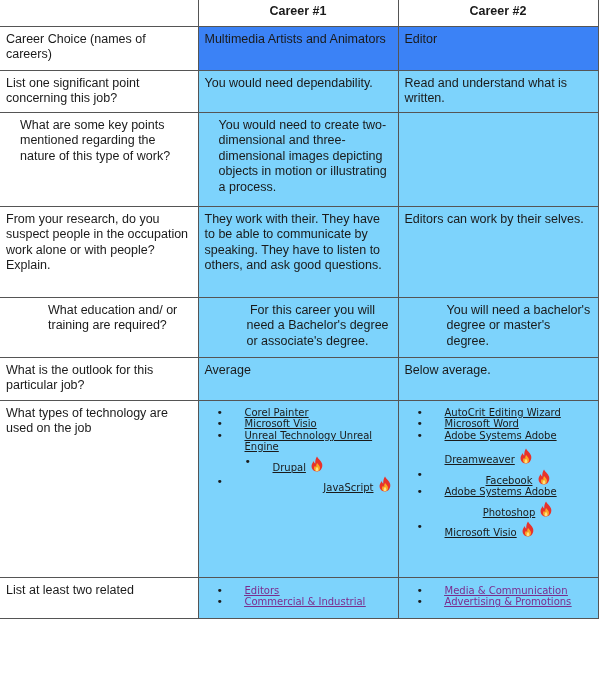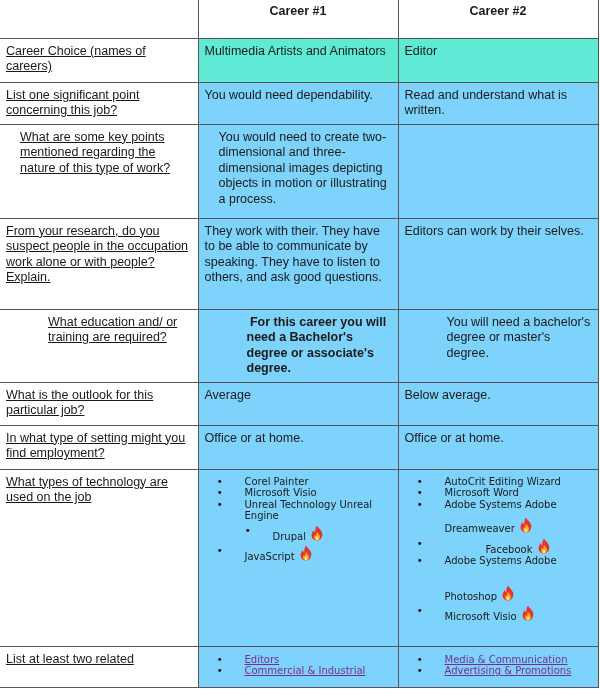--- a/index.html
+++ b/index.html
@@ -4,36 +4,36 @@
 <style>
   html, body { margin: 0; padding: 0; background: #ffffff; }
   body { width: 600px; height: 700px; overflow: hidden; position: relative; font-family: "Liberation Sans", sans-serif; color: #1a1a1a; }
   table { border-collapse: collapse; table-layout: fixed; width: 598px; position: absolute; left: 0; top: 0; }
   col.c0 { width: 198px; }
   col.c1 { width: 200px; }
   col.c2 { width: 200px; }
   td, th { border: 1px solid #555; vertical-align: top; font-size: 12.5px; line-height: 15.5px; padding: 5px 6px 5px 6px; }
   tr td:first-child, tr th:first-child { border-left: none; }
   tr:first-child th { border-top: none; }
-  th { font-weight: bold; text-align: center; height: 15px; padding-top: 4px; padding-bottom: 18px; background: #fff; }
-  td.q { background: #ffffff; text-decoration: underline; }
+  th { font-weight: bold; text-align: center; height: 15px; padding-top: 4px; padding-bottom: 6px; background: #fff; }
+  td.q { background: #ffffff; }
   td.a { background: #7dd3fc; }
-  tr.highlight td.a { background: #5eead4; }
+  tr.highlight td.a { background: #3b82f6; }
   tr.r-choice td { height: 33px; }
   tr.r-point td { height: 30px; }
   tr.r-nature td { height: 83px; padding-left: 20px; }
   tr.r-alone td { height: 80px; }
   tr.r-edu td { height: 49px; padding-left: 48px; }
   tr.r-outlook td { height: 32px; }
   tr.r-setting td { height: 33px; }
   tr.r-wage td { height: 33px; }
   tr.r-tech td { height: 166px; }
   tr.r-related td { height: 30px; }
   ul { margin: 0; padding: 0 0 0 40px; list-style: none; font-family: "DejaVu Sans", sans-serif; font-size: 10px; line-height: 11.5px; }
-  ul li { position: relative; }
+  ul li { position: relative; text-decoration: underline; }
   ul li::before { content: "•"; position: absolute; left: -28px; top: 0; font-size: 11px; }
   .fire { display: inline-block; width: 14px; height: 16px; vertical-align: -1px; margin-left: 4px; }
   .fire svg { display: block; }
   a.link { color: #7b2d8e; text-decoration: underline; }
   tr.r-tech ul { margin-top: 1px; }
   tr.r-related ul { margin-top: 2px; }
 </style>
 <style>ul li.cont::before { content: ""; }</style></head>
 <body>
 
@@ -64,46 +64,41 @@
     <td class="a">You would need to create two-dimensional and three-dimensional images depicting objects in motion or illustrating a process.</td>
     <td class="a"></td>
   </tr>
   <tr class="r-alone">
     <td class="q">From your research, do you suspect people in the occupation work alone or with people? Explain.</td>
     <td class="a">They work with their. They have to be able to communicate by speaking. They have to listen to others, and ask good questions.</td>
     <td class="a">Editors can work by their selves.</td>
   </tr>
   <tr class="r-edu">
     <td class="q">What education and/ or training are required?</td>
-    <td class="a" style="white-space: pre-wrap; font-weight: bold;"> For this career you will need a Bachelor's degree or associate's degree.</td>
+    <td class="a" style="white-space: pre-wrap;"> For this career you will need a Bachelor's degree or associate's degree.</td>
     <td class="a">You will need a bachelor's degree or master's degree.</td>
   </tr>
   <tr class="r-outlook">
     <td class="q">What is the outlook for this particular job?</td>
     <td class="a">Average</td>
     <td class="a">Below average.</td>
-  </tr>
-  <tr class="r-setting">
-    <td class="q">In what type of setting might you find employment?</td>
-    <td class="a">Office or at home.</td>
-    <td class="a">Office or at home.</td>
   </tr>
   <tr class="r-tech">
     <td class="q">What types of technology are used on the job</td>
     <td class="a">
       <ul id="tech1">
             <li><span>Corel Painter</span></li>
             <li><span>Microsoft Visio</span></li>
             <li><span>Unreal Technology Unreal Engine</span></li>
             <li style="margin-top: 3px; margin-left: 28px;"><span>Drupal</span><span class="fire"><svg width="14" height="16" viewBox="0 0 14 16">
                   <path d="M7 0.5 C8 3 11 4.5 12 7.5 C13.2 11 11 15.5 7 15.5 C3 15.5 0.8 12 1.8 8.5 C2.3 6.8 3.3 6 3.8 5 C4 6.5 4.6 7.2 5.3 7.5 C5 5 5.8 2.5 7 0.5 Z" fill="#e8322b"></path>
                   <path d="M7 7 C8.2 8.5 10 9.6 10 12 C10 14 8.7 15.3 7 15.3 C5.3 15.3 4 14 4 12.3 C4 11 4.6 10.3 5.2 9.7 C5.4 10.6 5.9 11 6.3 11.1 C6.1 9.6 6.4 8.2 7 7 Z" fill="#f9a825"></path>
                   <path d="M7 10.8 C7.6 11.8 8.4 12.4 8.4 13.6 C8.4 14.5 7.8 15.2 7 15.2 C6.2 15.2 5.6 14.5 5.6 13.7 C5.6 12.8 6.4 12 7 10.8 Z" fill="#ffe082"></path>
                 </svg></span></li>
-            <li style="margin-top: 3px;"><span>JavaScript</span><span class="fire"><svg width="14" height="16" viewBox="0 0 14 16">
+            <li style="margin-top: 3px; text-align: right;"><span>JavaScript</span><span class="fire"><svg width="14" height="16" viewBox="0 0 14 16">
                   <path d="M7 0.5 C8 3 11 4.5 12 7.5 C13.2 11 11 15.5 7 15.5 C3 15.5 0.8 12 1.8 8.5 C2.3 6.8 3.3 6 3.8 5 C4 6.5 4.6 7.2 5.3 7.5 C5 5 5.8 2.5 7 0.5 Z" fill="#e8322b"></path>
                   <path d="M7 7 C8.2 8.5 10 9.6 10 12 C10 14 8.7 15.3 7 15.3 C5.3 15.3 4 14 4 12.3 C4 11 4.6 10.3 5.2 9.7 C5.4 10.6 5.9 11 6.3 11.1 C6.1 9.6 6.4 8.2 7 7 Z" fill="#f9a825"></path>
                   <path d="M7 10.8 C7.6 11.8 8.4 12.4 8.4 13.6 C8.4 14.5 7.8 15.2 7 15.2 C6.2 15.2 5.6 14.5 5.6 13.7 C5.6 12.8 6.4 12 7 10.8 Z" fill="#ffe082"></path>
                 </svg></span></li>
           </ul>
     </td>
     <td class="a">
       <ul id="tech2">
             <li><span>AutoCrit Editing Wizard</span></li>
             <li><span>Microsoft Word</span></li>
@@ -112,21 +107,21 @@
                   <path d="M7 0.5 C8 3 11 4.5 12 7.5 C13.2 11 11 15.5 7 15.5 C3 15.5 0.8 12 1.8 8.5 C2.3 6.8 3.3 6 3.8 5 C4 6.5 4.6 7.2 5.3 7.5 C5 5 5.8 2.5 7 0.5 Z" fill="#e8322b"></path>
                   <path d="M7 7 C8.2 8.5 10 9.6 10 12 C10 14 8.7 15.3 7 15.3 C5.3 15.3 4 14 4 12.3 C4 11 4.6 10.3 5.2 9.7 C5.4 10.6 5.9 11 6.3 11.1 C6.1 9.6 6.4 8.2 7 7 Z" fill="#f9a825"></path>
                   <path d="M7 10.8 C7.6 11.8 8.4 12.4 8.4 13.6 C8.4 14.5 7.8 15.2 7 15.2 C6.2 15.2 5.6 14.5 5.6 13.7 C5.6 12.8 6.4 12 7 10.8 Z" fill="#ffe082"></path>
                 </svg></span></li>
             <li style="margin-top: 3px; text-align: center;"><span>Facebook</span><span class="fire"><svg width="14" height="16" viewBox="0 0 14 16">
                   <path d="M7 0.5 C8 3 11 4.5 12 7.5 C13.2 11 11 15.5 7 15.5 C3 15.5 0.8 12 1.8 8.5 C2.3 6.8 3.3 6 3.8 5 C4 6.5 4.6 7.2 5.3 7.5 C5 5 5.8 2.5 7 0.5 Z" fill="#e8322b"></path>
                   <path d="M7 7 C8.2 8.5 10 9.6 10 12 C10 14 8.7 15.3 7 15.3 C5.3 15.3 4 14 4 12.3 C4 11 4.6 10.3 5.2 9.7 C5.4 10.6 5.9 11 6.3 11.1 C6.1 9.6 6.4 8.2 7 7 Z" fill="#f9a825"></path>
                   <path d="M7 10.8 C7.6 11.8 8.4 12.4 8.4 13.6 C8.4 14.5 7.8 15.2 7 15.2 C6.2 15.2 5.6 14.5 5.6 13.7 C5.6 12.8 6.4 12 7 10.8 Z" fill="#ffe082"></path>
                 </svg></span></li>
             <li><span>Adobe Systems Adobe</span></li>
-            <li class="cont" style="list-style: none; margin-top: 18px;"><span>Photoshop</span><span class="fire"><svg width="14" height="16" viewBox="0 0 14 16">
+            <li class="cont" style="list-style: none; margin-top: 3px; text-align: center;"><span>Photoshop</span><span class="fire"><svg width="14" height="16" viewBox="0 0 14 16">
                   <path d="M7 0.5 C8 3 11 4.5 12 7.5 C13.2 11 11 15.5 7 15.5 C3 15.5 0.8 12 1.8 8.5 C2.3 6.8 3.3 6 3.8 5 C4 6.5 4.6 7.2 5.3 7.5 C5 5 5.8 2.5 7 0.5 Z" fill="#e8322b"></path>
                   <path d="M7 7 C8.2 8.5 10 9.6 10 12 C10 14 8.7 15.3 7 15.3 C5.3 15.3 4 14 4 12.3 C4 11 4.6 10.3 5.2 9.7 C5.4 10.6 5.9 11 6.3 11.1 C6.1 9.6 6.4 8.2 7 7 Z" fill="#f9a825"></path>
                   <path d="M7 10.8 C7.6 11.8 8.4 12.4 8.4 13.6 C8.4 14.5 7.8 15.2 7 15.2 C6.2 15.2 5.6 14.5 5.6 13.7 C5.6 12.8 6.4 12 7 10.8 Z" fill="#ffe082"></path>
                 </svg></span></li>
             <li style="margin-top: 3px;"><span>Microsoft Visio</span><span class="fire"><svg width="14" height="16" viewBox="0 0 14 16">
                   <path d="M7 0.5 C8 3 11 4.5 12 7.5 C13.2 11 11 15.5 7 15.5 C3 15.5 0.8 12 1.8 8.5 C2.3 6.8 3.3 6 3.8 5 C4 6.5 4.6 7.2 5.3 7.5 C5 5 5.8 2.5 7 0.5 Z" fill="#e8322b"></path>
                   <path d="M7 7 C8.2 8.5 10 9.6 10 12 C10 14 8.7 15.3 7 15.3 C5.3 15.3 4 14 4 12.3 C4 11 4.6 10.3 5.2 9.7 C5.4 10.6 5.9 11 6.3 11.1 C6.1 9.6 6.4 8.2 7 7 Z" fill="#f9a825"></path>
                   <path d="M7 10.8 C7.6 11.8 8.4 12.4 8.4 13.6 C8.4 14.5 7.8 15.2 7 15.2 C6.2 15.2 5.6 14.5 5.6 13.7 C5.6 12.8 6.4 12 7 10.8 Z" fill="#ffe082"></path>
                 </svg></span></li>
           </ul>

